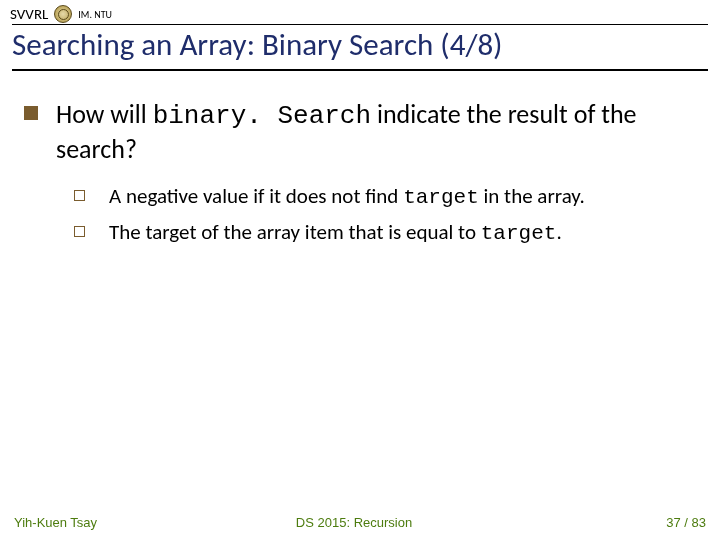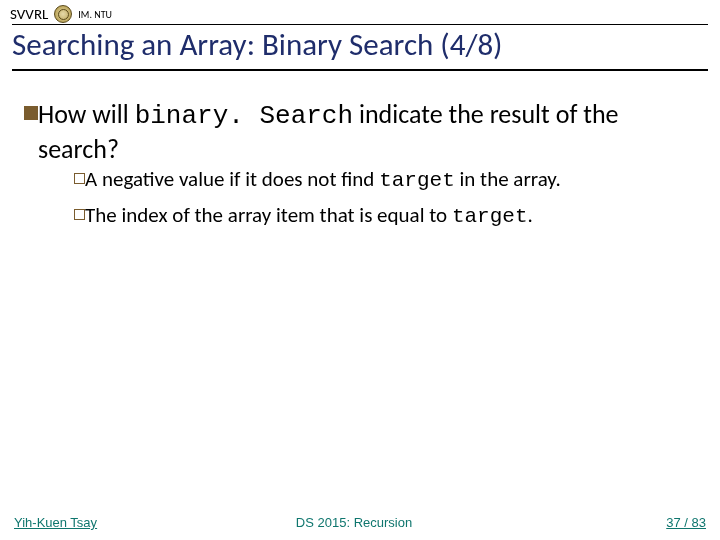--- a/index.html
+++ b/index.html
@@ -48,41 +48,41 @@
   }
   .title-rule-bot { border-top: 2px solid #000; margin-top: 2px; }
   .content {
     position: absolute;
     top: 98px;
     left: 24px;
     right: 24px;
   }
   .level1 {
     display: flex;
-    gap: 0;
-    margin-bottom: 1px;
+    gap: 18px;
+    margin-bottom: 18px;
   }
   .bullet-sq {
     width: 14px; height: 14px;
     background: #7a5c2e;
     flex: 0 0 auto;
     margin-top: 8px;
   }
   .level1-text {
     font-size: 26px;
     line-height: 1.25;
     font-weight: 400;
   }
   .mono { font-family: "Courier New", Courier, monospace; }
   .level2-group {
     margin-left: 50px;
   }
   .level2 {
     display: flex;
-    gap: 0;
+    gap: 24px;
     margin-bottom: 8px;
   }
   .bullet-hollow {
     width: 11px; height: 11px;
     border: 1.5px solid #7a5c2e;
     flex: 0 0 auto;
     margin-top: 7px;
   }
   .level2-text {
     font-size: 21px;
@@ -91,22 +91,21 @@
   .footer {
     position: absolute;
     bottom: 10px;
     left: 14px;
     right: 14px;
     display: flex;
     justify-content: space-between;
     align-items: baseline;
     font-family: Arial, Helvetica, sans-serif;
     font-size: 13px;
-    color: #0f766e;
-    text-decoration: underline;
+    color: #4d7c0f;
   }
   .footer .center { position: absolute; left:0; right:12px; text-align:center; pointer-events:none; }
 </style>
 </head>
 <body>
 
 <div class="header-row">
   <span class="lab">SVVRL</span>
   <span class="logo"></span>
   <span class="inst">IM. NTU</span>
@@ -128,21 +127,21 @@
   <div class="level2-group">
     <div class="level2">
       <div class="bullet-hollow"></div>
       <div class="level2-text">
         <span>A negative value if it does not find </span><span class="mono">target</span><span> in the array.</span>
       </div>
     </div>
     <div class="level2">
       <div class="bullet-hollow"></div>
       <div class="level2-text">
-        <span>The index of the array item that is equal to </span><span class="mono">target</span><span>.</span>
+        <span>The target of the array item that is equal to </span><span class="mono">target</span><span>.</span>
       </div>
     </div>
   </div>
 </div>
 
 <div class="footer">
   <span>Yih-Kuen Tsay</span>
   <span class="center">DS 2015: Recursion</span>
   <span>37 / 83</span>
 </div>

